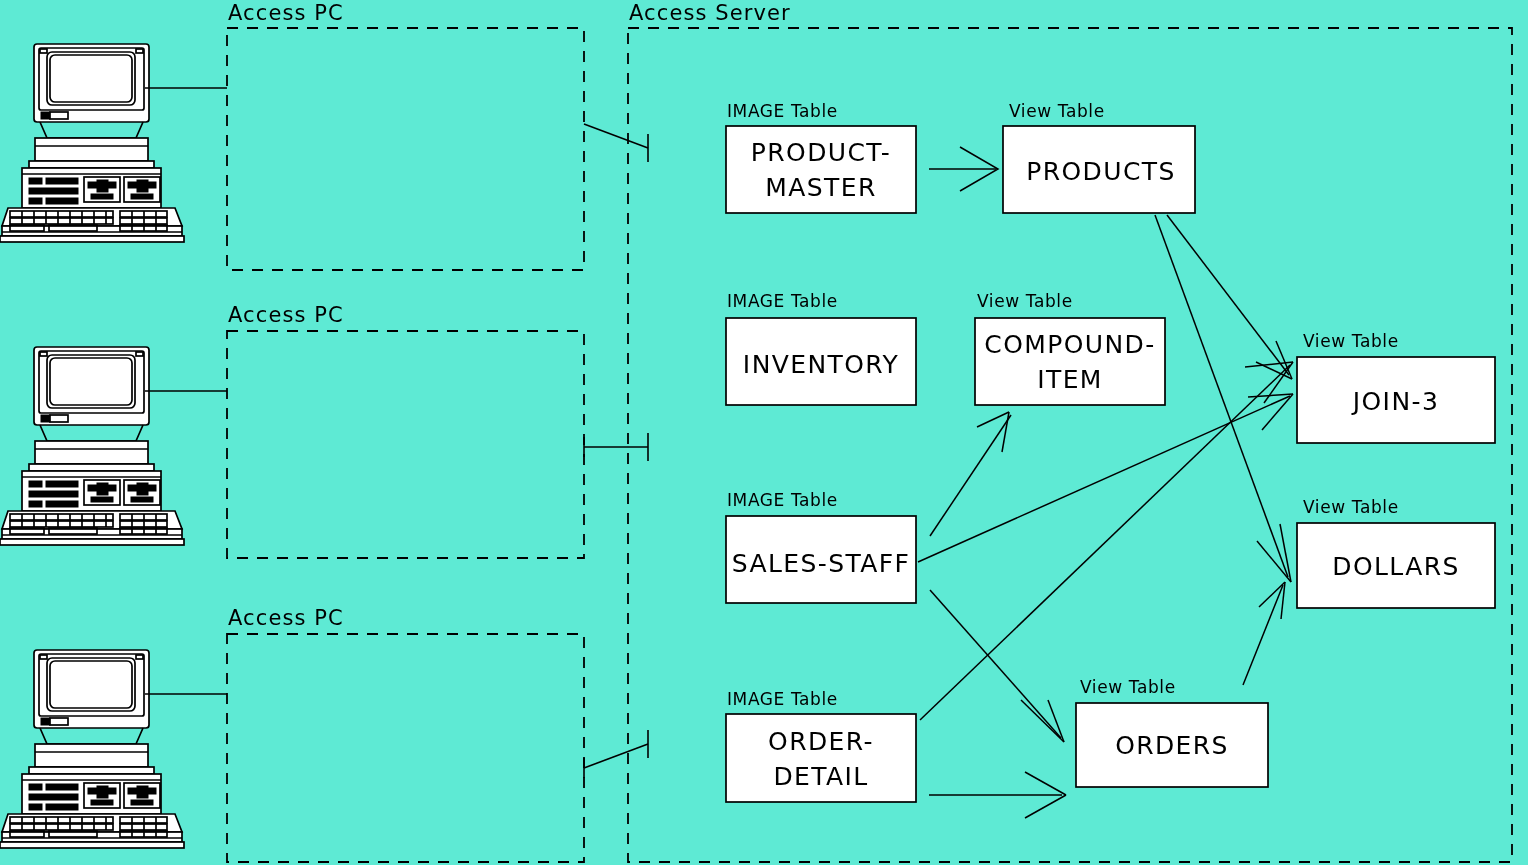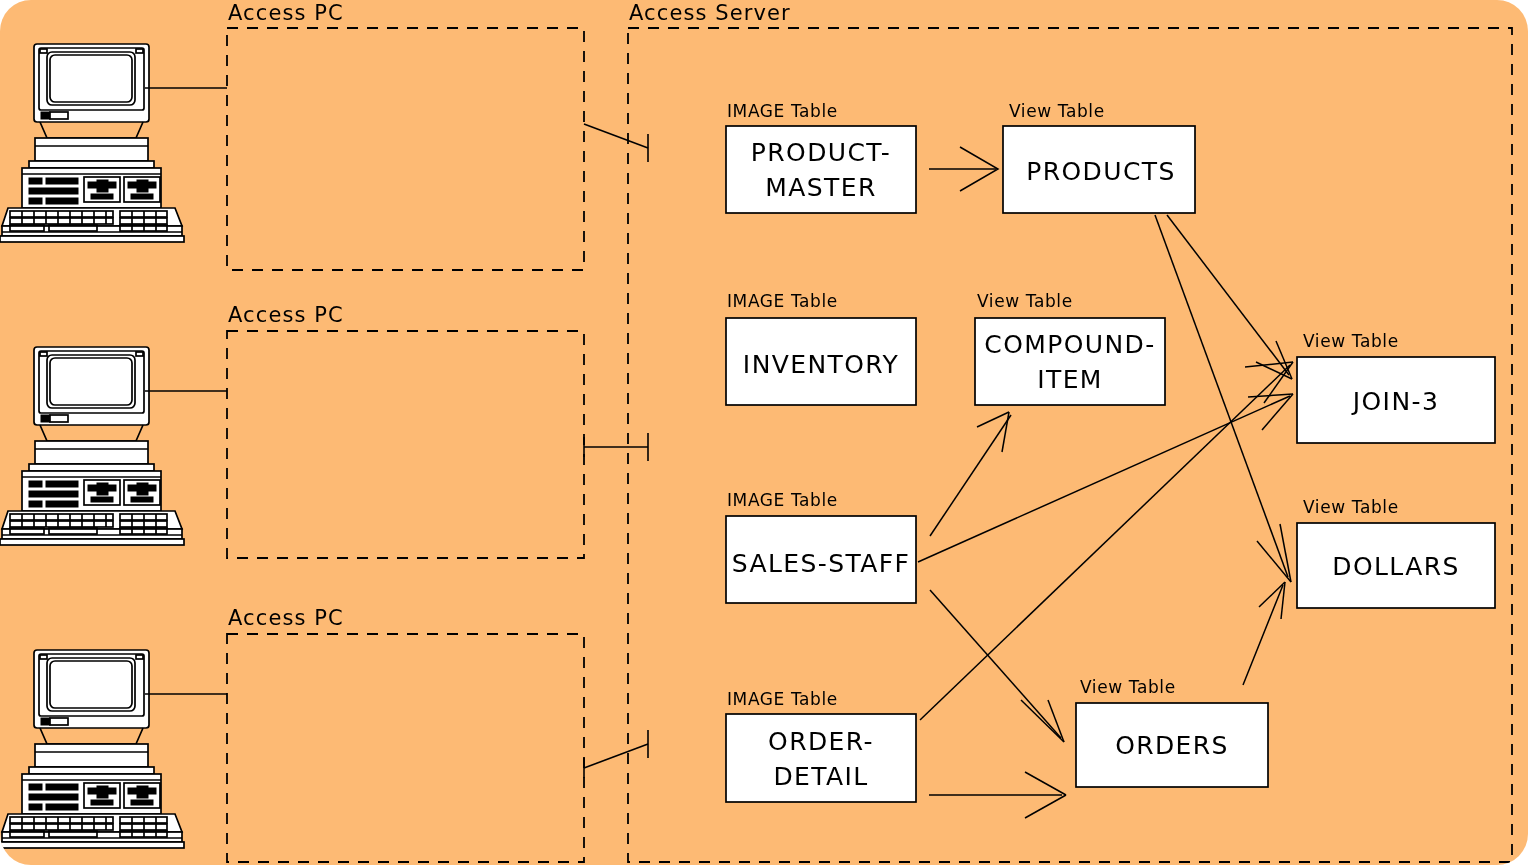--- a/index.html
+++ b/index.html
@@ -5,24 +5,23 @@
 <style>
   html, body {
     margin: 0;
     padding: 0;
     background: #ffffff;
   }
   #stage {
     position: relative;
     width: 1528px;
     height: 865px;
-    background: #fdba74;
+    background: #5eead4;
     overflow: hidden;
     font-family: "DejaVu Sans", sans-serif;
-    border-radius: 31px;
   }
   #stage svg.layer {
     position: absolute;
     left: 0;
     top: 0;
     width: 1528px;
     height: 865px;
   }
   
   .t-zone {

